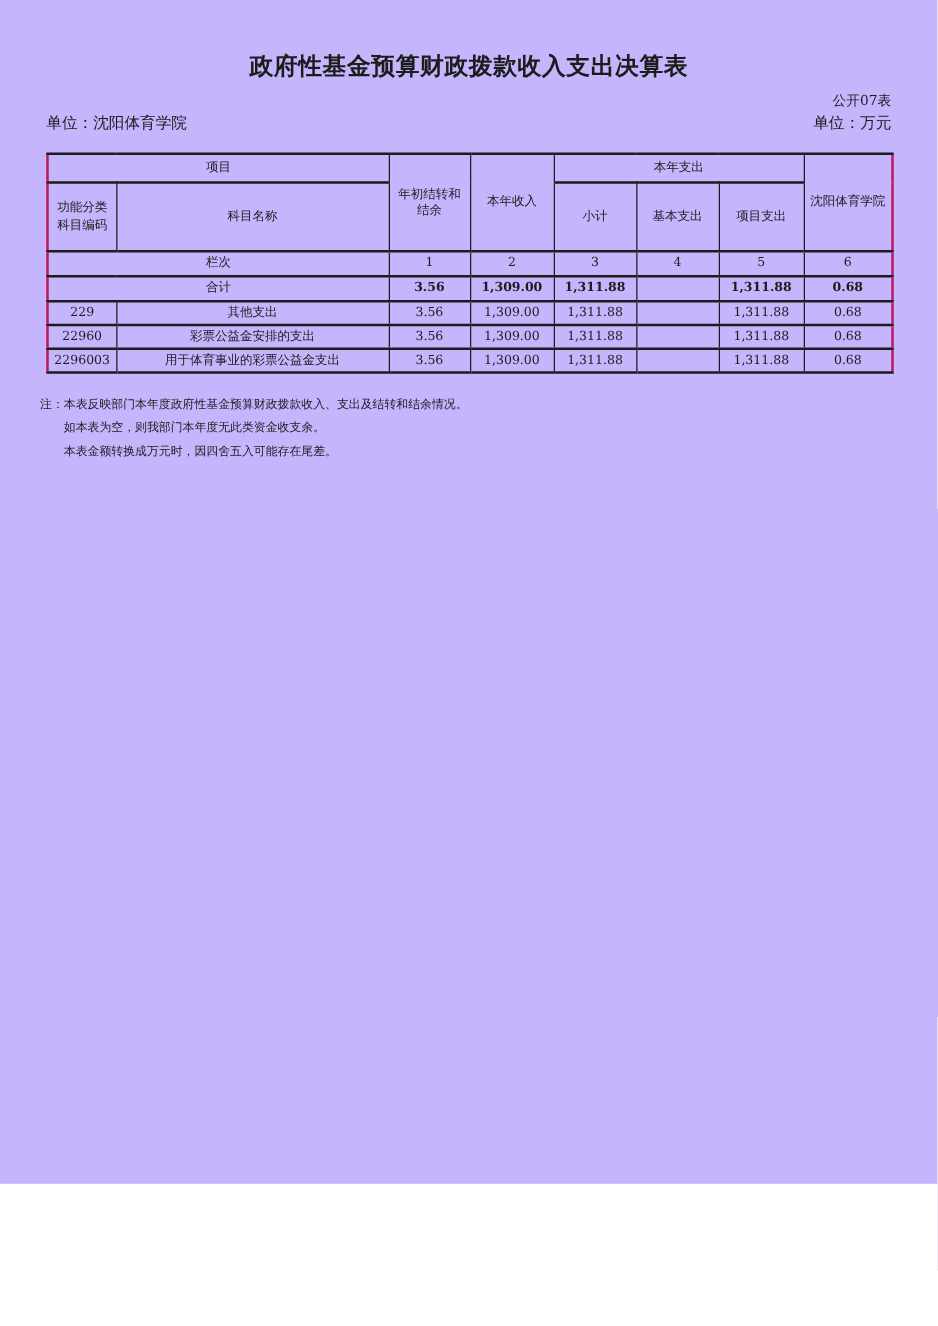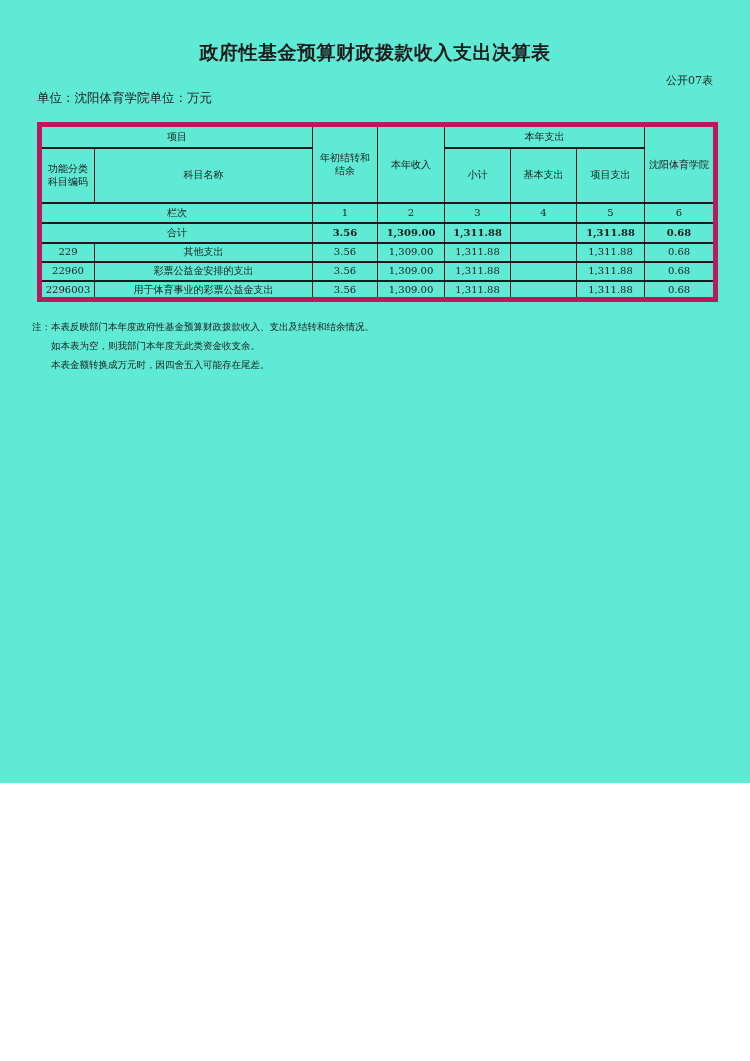--- a/index.html
+++ b/index.html
@@ -3,47 +3,47 @@
 <meta charset="utf-8">
 <style>
   * { margin:0; padding:0; box-sizing:border-box; }
   html,body { background:#ffffff; }
   body {
     width:750px; height:1061px;
     font-family:"DejaVu Serif","Liberation Serif",serif;
     color:#1c1c1c;
     position:relative;
   }
-  .page { position:relative; width:750px; height:783px; overflow:hidden; background:#5eead4; }
+  .page { position:relative; width:750px; height:947px; overflow:hidden; background:#c4b5fd; }
 
   .doc-title {
     padding-top:40px;
     text-align:center;
     font-size:19px;
     font-weight:bold;
     letter-spacing:0.5px;
   }
   .table-code {
     margin:7px 37px 0 37px;
     text-align:right;
     font-size:11px;
   }
   .unit-row {
     margin:2px 37px 5px 37px;
     display:flex;
-    justify-content:flex-start;
+    justify-content:space-between;
     font-size:12.5px;
   }
 
   table.fin {
     margin:15px 37px;
     width:676px;
     border-collapse:collapse;
     table-layout:fixed;
-    border:5px solid #be185d;
+    border:2px solid #be185d;
   }
   table.fin td {
     border-left:1px solid #1c1c1c;
     border-right:1px solid #1c1c1c;
     border-top:2px solid #1c1c1c;
     border-bottom:2px solid #1c1c1c;
     font-size:10px;
     line-height:1.35;
     text-align:center;
     vertical-align:middle;

